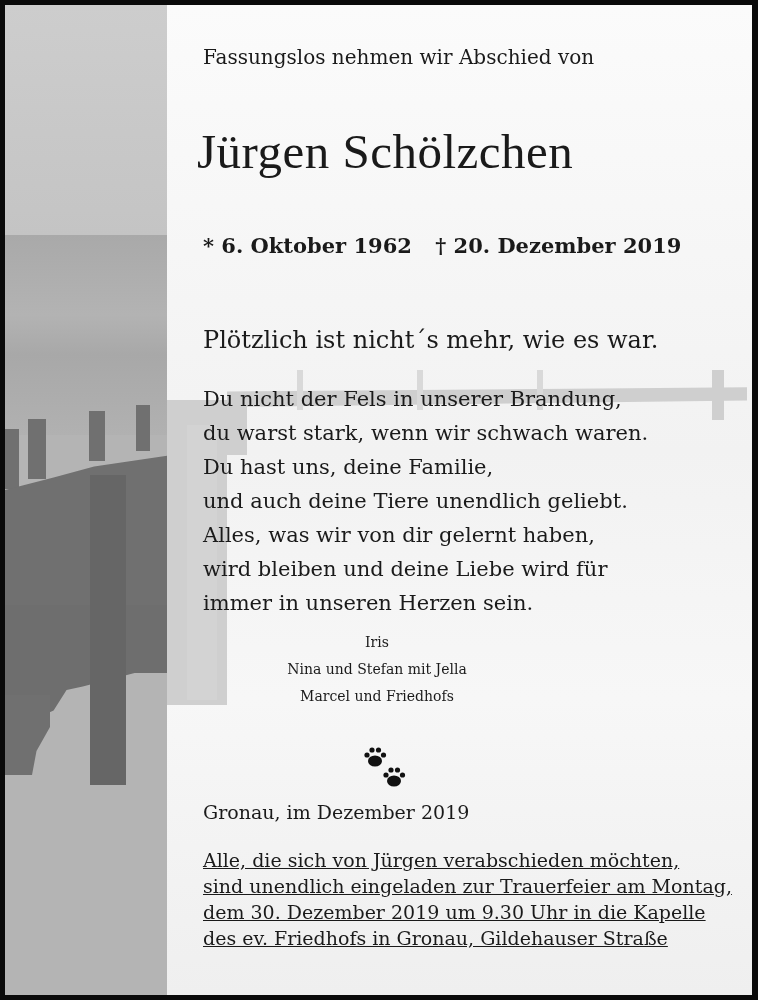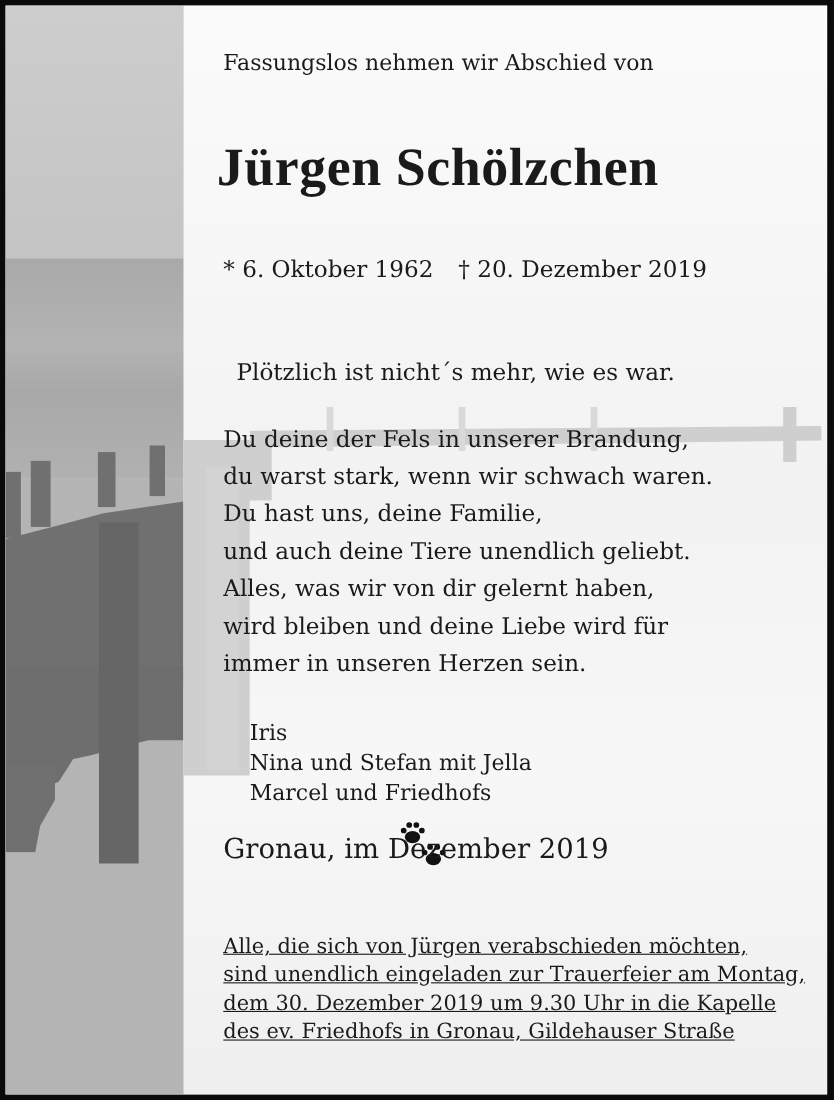--- a/index.html
+++ b/index.html
@@ -24,29 +24,29 @@
     .pier { position: absolute; background: #707070; }
     .ghost { position: absolute; background: #cfcfcf; }
     .ghost2 { position: absolute; background: #d9d9d9; }
     .text-area {
       position: absolute; left: 162px; top: 0; width: 585px; height: 990px;
       background: linear-gradient(#fbfbfb, #f2f2f2 45%, #f7f7f7 70%, #efefef);
     }
     .serif { font-family: "DejaVu Serif", "Liberation Serif", serif; color: #1a1a1a; }
     .line { position: absolute; white-space: nowrap; }
     .intro { left: 36px; top: 40px; font-size: 20px; }
-    .name { left: 30px; top: 118px; font-size: 49px; letter-spacing: 0.5px; font-family: "Liberation Serif", serif; font-weight: bold; }
-    .dates { left: 36px; top: 228px; font-size: 21px; }
+    .name { left: 30px; top: 118px; font-size: 49px; letter-spacing: 0.5px; font-family: "Liberation Serif", serif; }
+    .dates { left: 36px; top: 228px; font-size: 21px; font-weight: bold; }
     .dates .dagger { margin-left: 16px; }
-    .poem-head { left: 48px; top: 321px; font-size: 21px; }
+    .poem-head { left: 36px; top: 321px; font-size: 24px; }
     .poem { position: absolute; left: 36px; top: 377px; font-size: 21px; line-height: 34px; }
     .poem div { white-space: nowrap; }
-    .signers { position: absolute; left: 60px; top: 648px; width: 300px; font-size: 20px; line-height: 27px; }
+    .signers { position: absolute; left: 60px; top: 624px; width: 300px; text-align: center; font-size: 14px; line-height: 27px; }
     .paws { position: absolute; left: 196px; top: 740px; width: 46px; height: 46px; }
-    .place { left: 36px; top: 752px; font-size: 25px; text-align: center; }
+    .place { left: 36px; top: 796px; font-size: 19px; text-align: center; }
     .invite { position: absolute; left: 36px; top: 842px; font-size: 19px; line-height: 26px; }
     .invite div { white-space: nowrap; text-decoration: underline; }
   </style>
 </head>
 <body>
 
 <div class="frame">
   <div class="card">
 
     <div class="photo-strip">
@@ -78,21 +78,21 @@
 
       <div class="line serif intro">Fassungslos nehmen wir Abschied von</div>
       <div class="line serif name">Jürgen Schölzchen</div>
       <div class="line serif dates">
         <span>* 6. Oktober 1962</span>
         <span class="dagger">† 20. Dezember 2019</span>
       </div>
       <div class="line serif poem-head">Plötzlich ist nicht´s mehr, wie es war.</div>
 
       <div class="poem serif">
-        <div>Du deine der Fels in unserer Brandung,</div>
+        <div>Du nicht der Fels in unserer Brandung,</div>
         <div>du warst stark, wenn wir schwach waren.</div>
         <div>Du hast uns, deine Familie,</div>
         <div>und auch deine Tiere unendlich geliebt.</div>
         <div>Alles, was wir von dir gelernt haben,</div>
         <div>wird bleiben und deine Liebe wird für</div>
         <div>immer in unseren Herzen sein.</div>
       </div>
 
       <div class="signers serif">
         <div>Iris</div>

